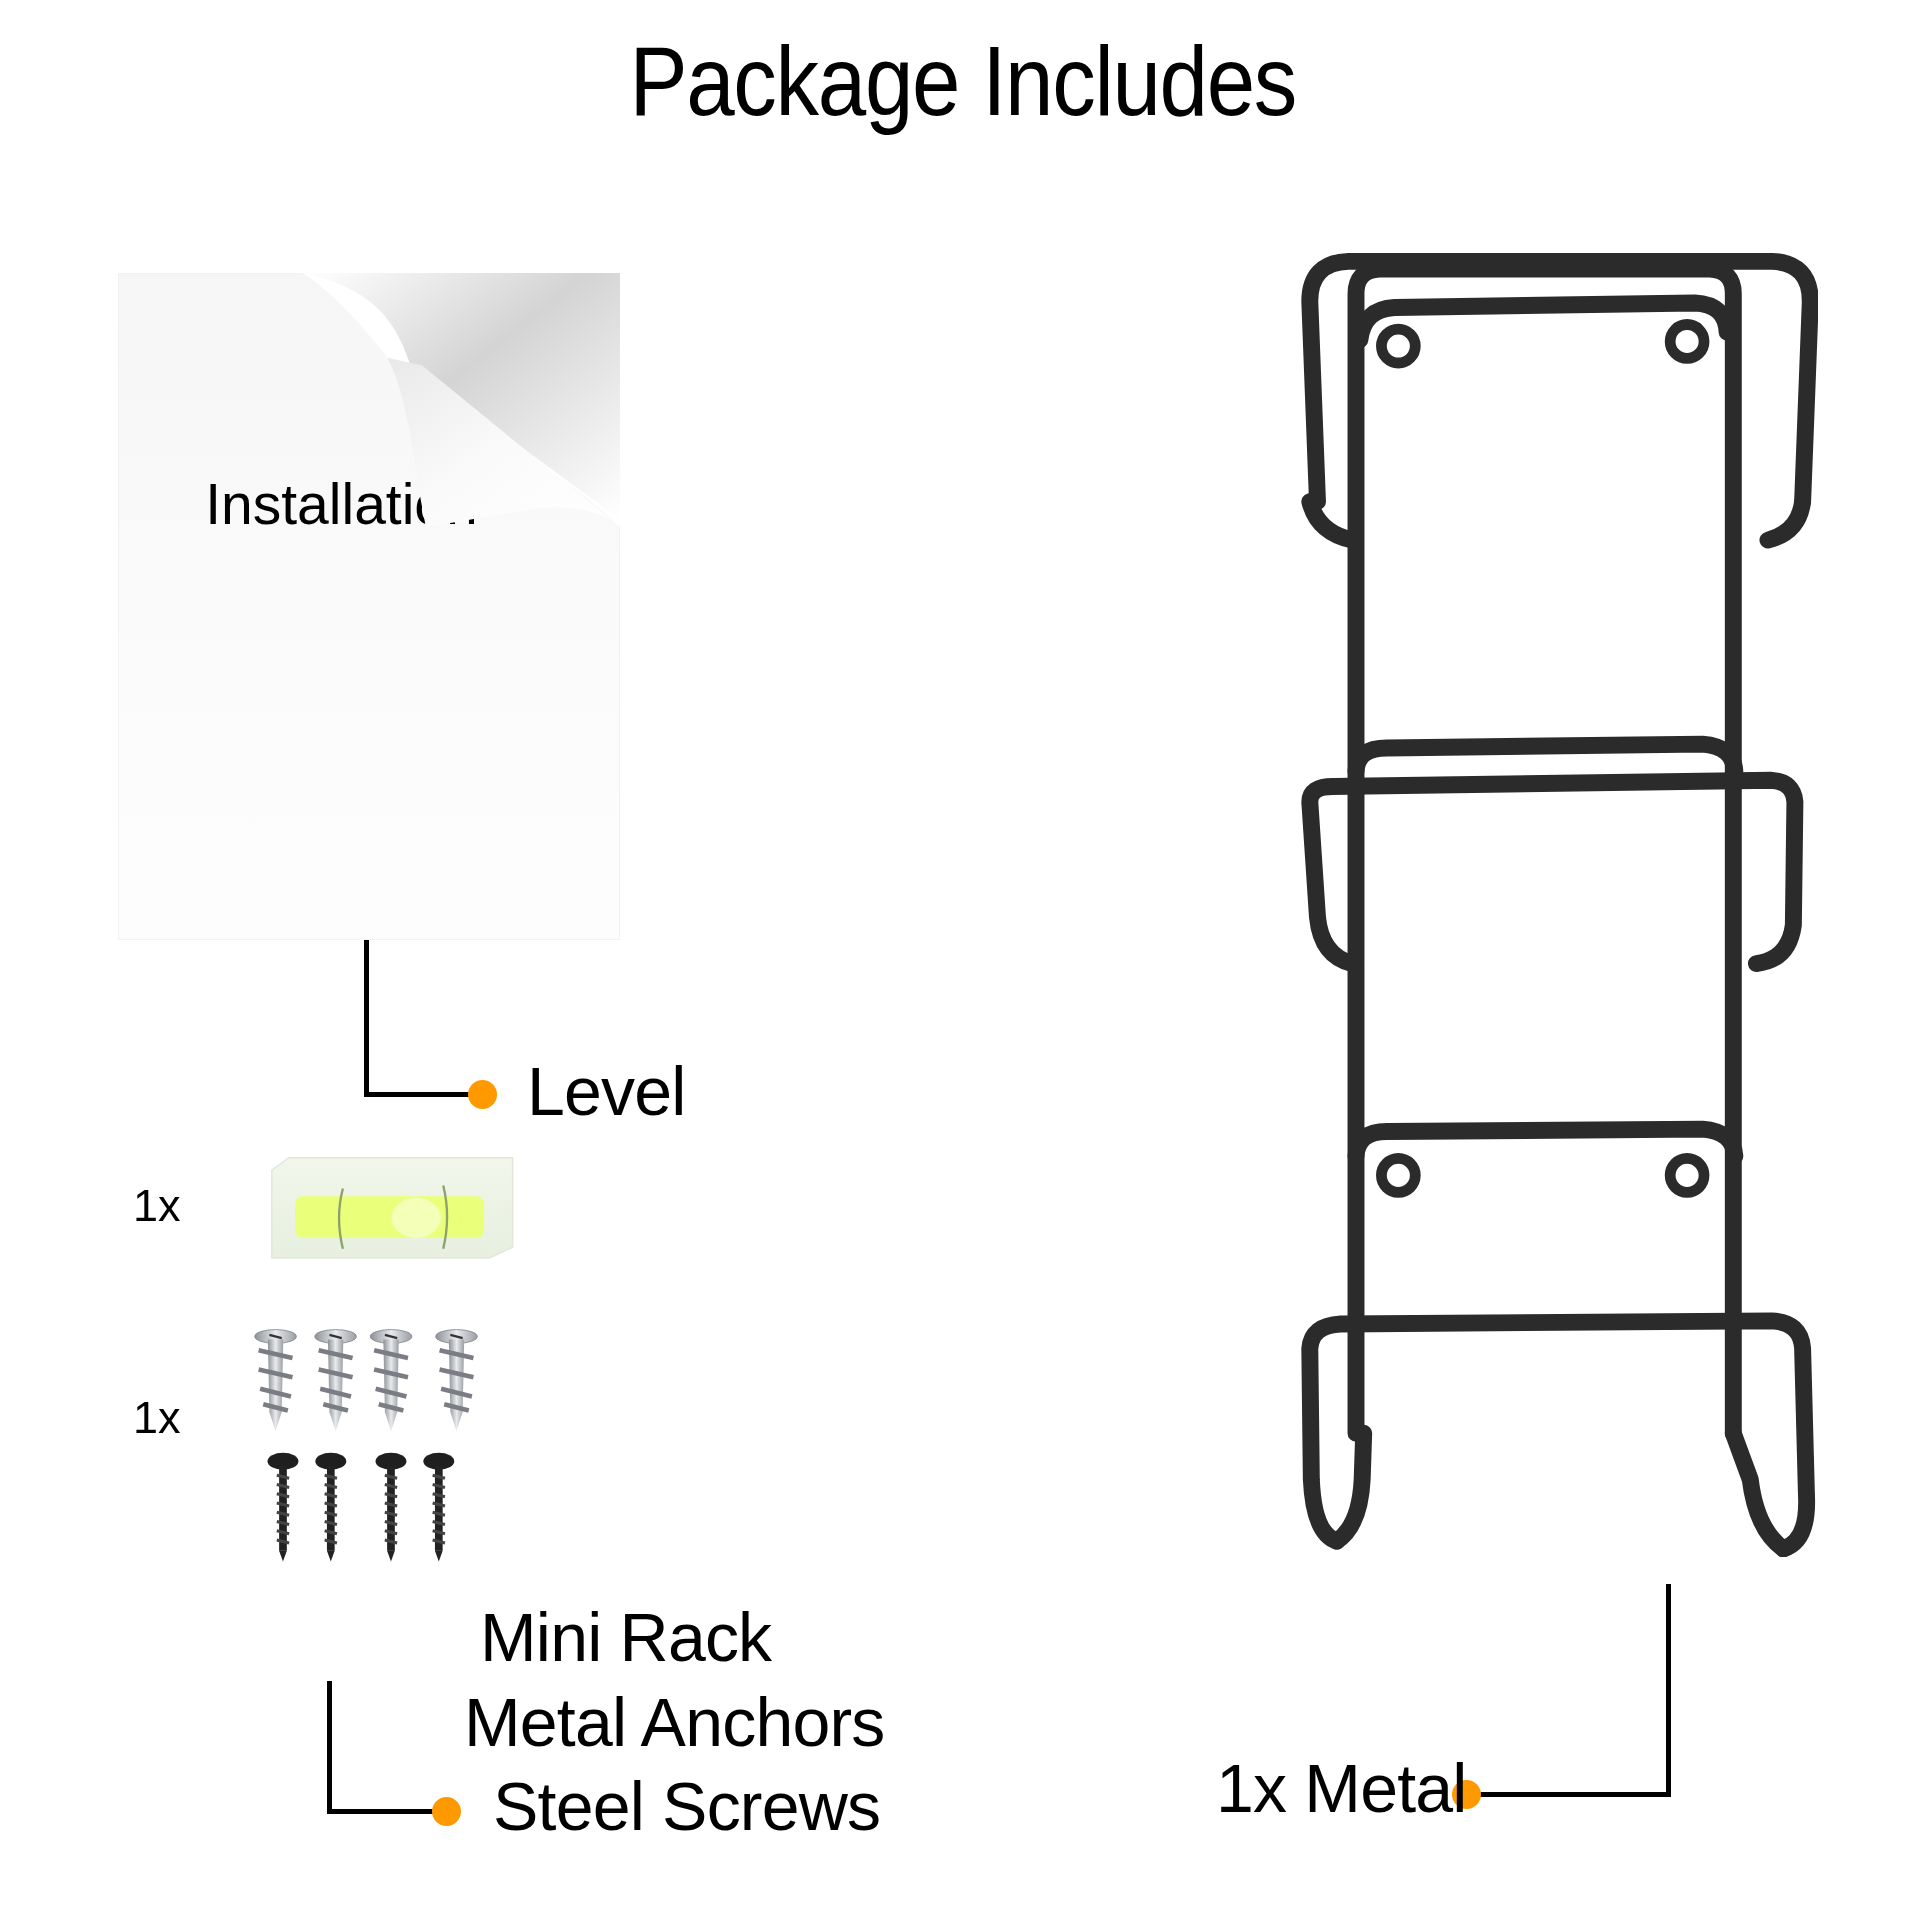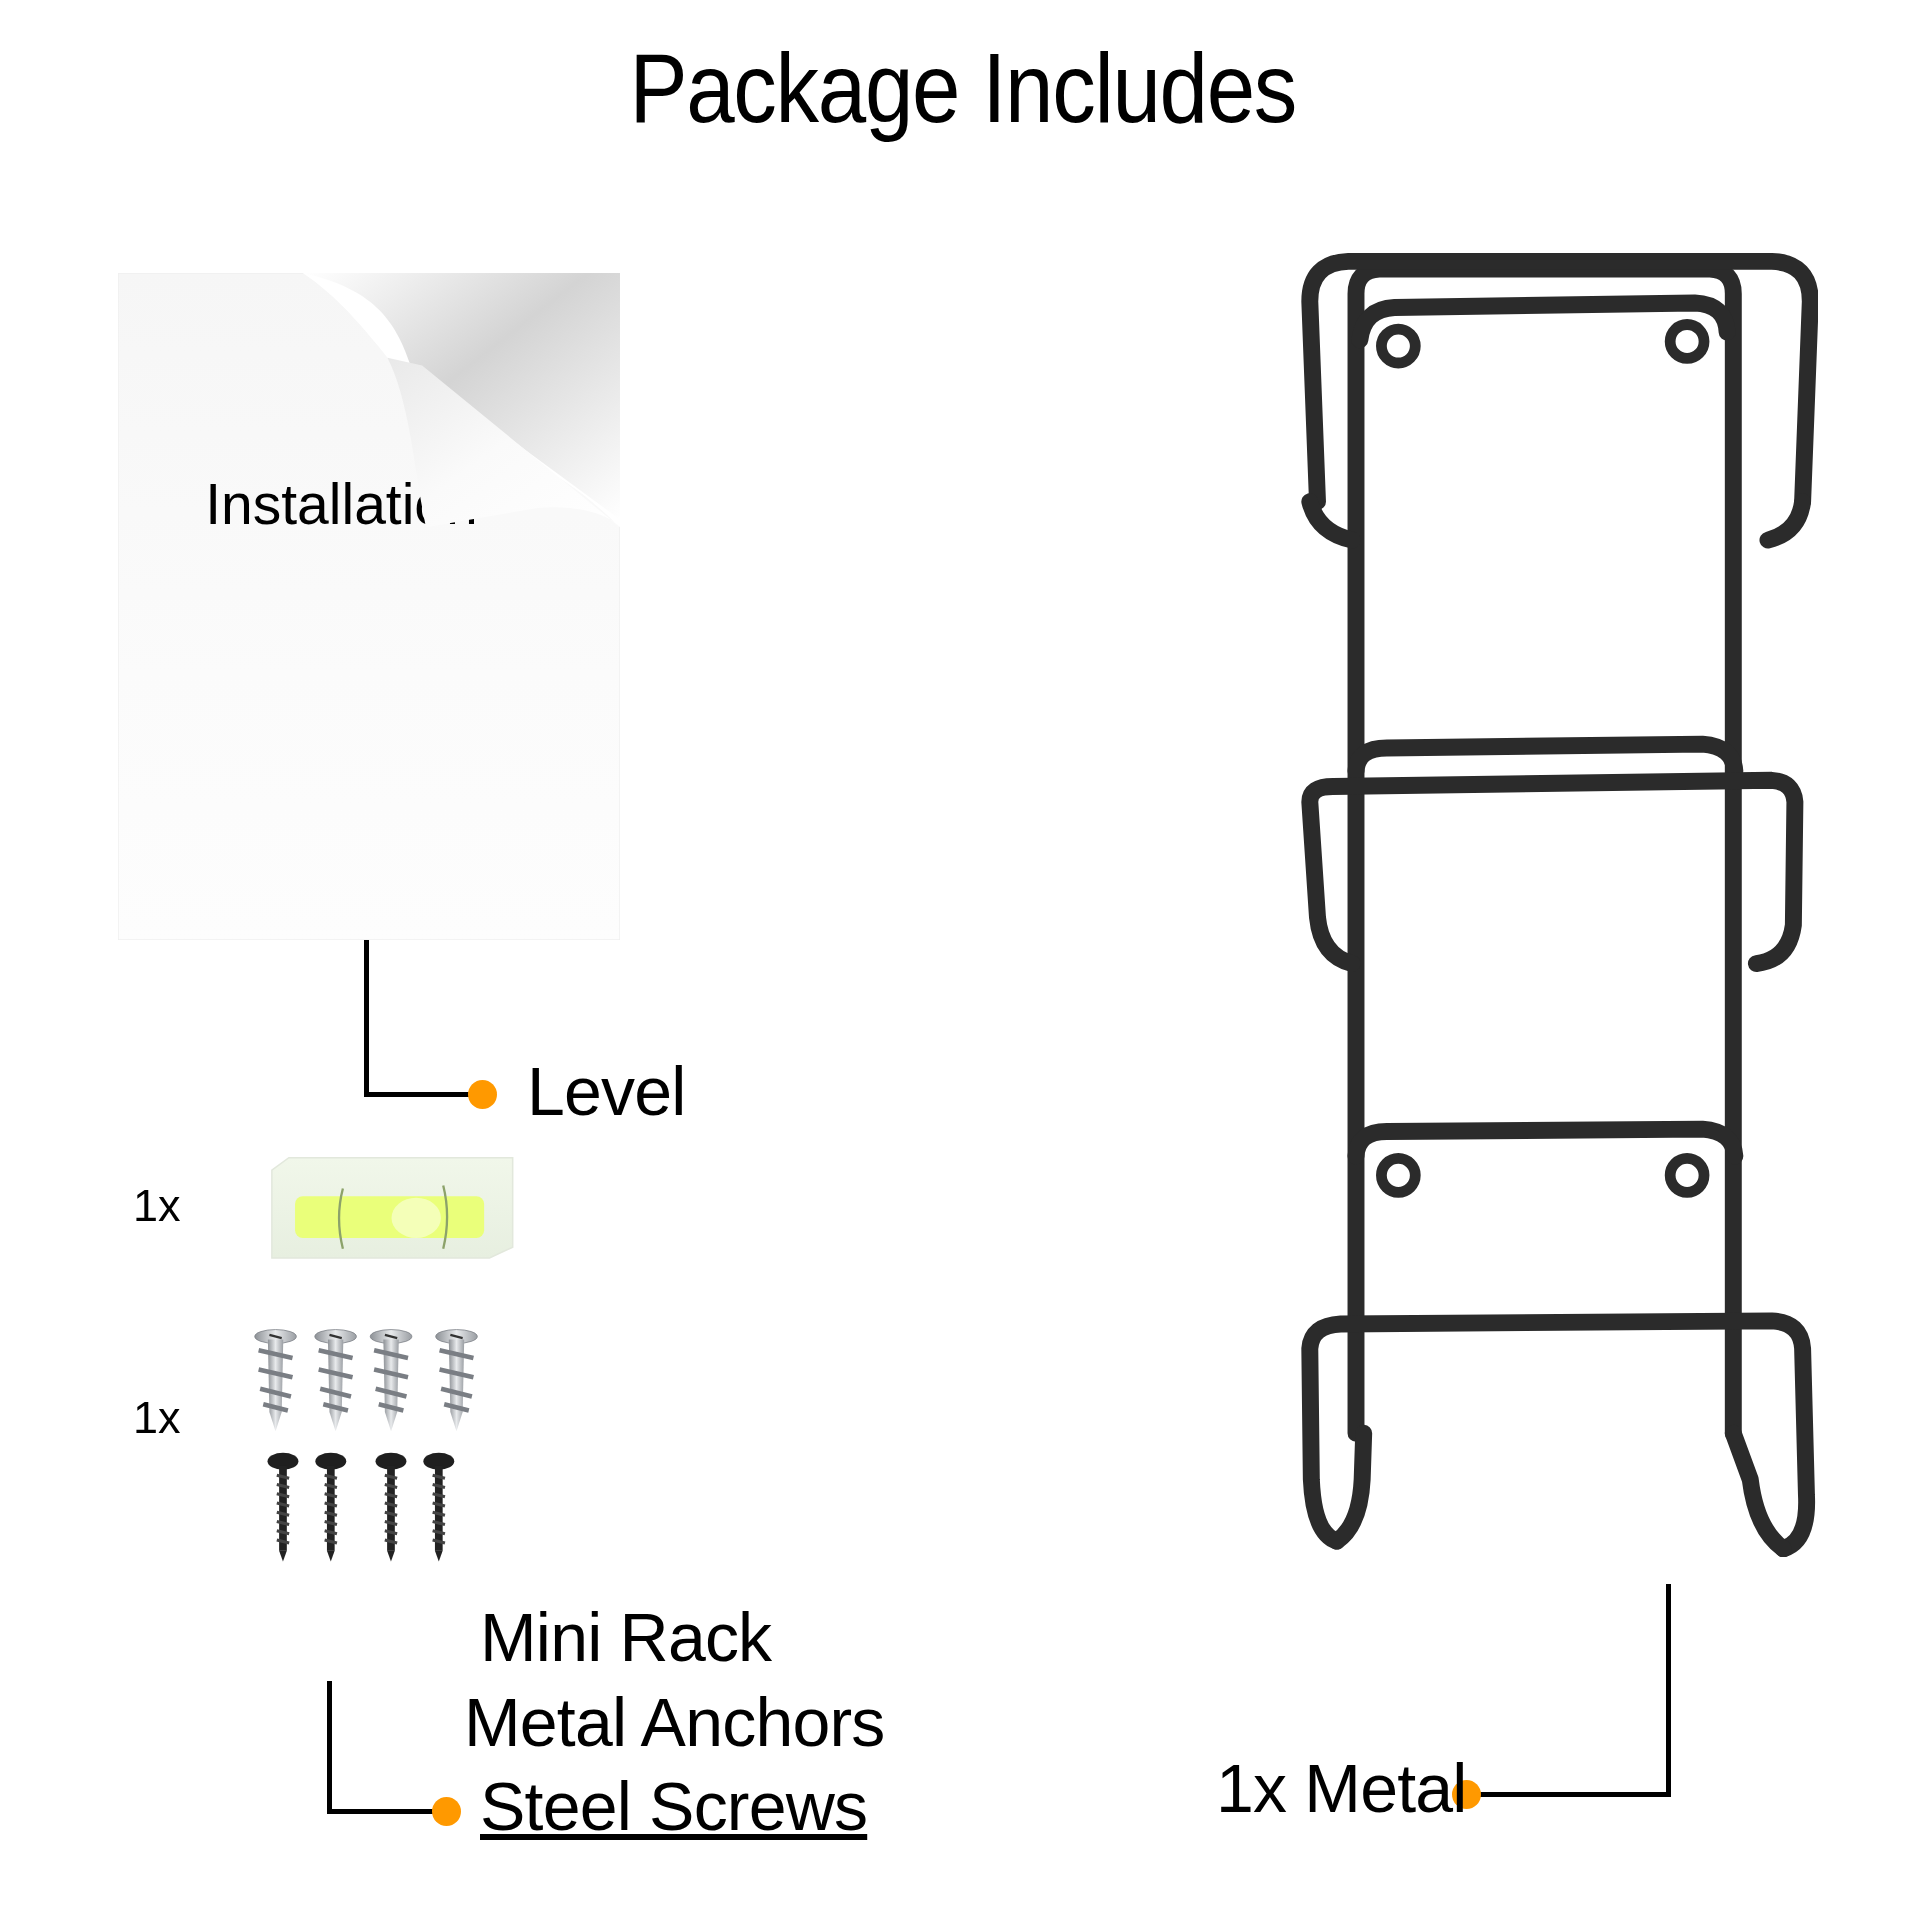--- a/index.html
+++ b/index.html
@@ -1,20 +1,20 @@
 <!DOCTYPE html>
 <html style="font-size:12.3px"><head>
 <meta charset="utf-8">
 <style>
   html, body { margin: 0; padding: 0; background: #ffffff; }
   body { width: 1926px; height: 1926px; position: relative; overflow: hidden;
          font-family: "Liberation Sans", "DejaVu Sans", sans-serif; color: #000; }
   .abs { position: absolute; }
   .title { left: 0; width: 1926px; top: 23px; text-align: center; font-size: 99px; line-height: 116px;
-           letter-spacing: -1.5px; margin-top: 7px; }
+           letter-spacing: -1.5px; }
   .title span { display: inline-block; transform: scaleX(0.88); transform-origin: center; }
   .lbl { font-size: 68px; line-height: 77px; white-space: nowrap; letter-spacing: -0.8px; }
   .qty { font-size: 45px; line-height: 77px; }
   .line { background: #000; }
   .dot { width: 29px; height: 29px; border-radius: 50%; }
   
   .manual { left: 118px; top: 273px; width: 502px; height: 667px;
             background: linear-gradient(180deg, #f6f6f6 0%, #fbfbfb 60%, #fdfdfd 100%);
             box-shadow: inset 0 0 0 0.8px #f0f0f0; overflow: hidden; }
   .manual-text { position: absolute; left: 0; width: 447px; top: 193px; text-align: center;
@@ -102,21 +102,21 @@
   <use href="#scr" x="62"></use>
   <use href="#scr" x="140"></use>
   <use href="#scr" x="202"></use>
 </svg>
 
 <div class="abs line" style="left:327px; top:1681px; width:4.6px; height:133px;"></div>
 <div class="abs line" style="left:327px; top:1809px; width:112px; height:4.6px;"></div>
 <div class="abs dot" style="left:432px; top:1797px; background:#FF9900;"></div>
 <div class="abs lbl" style="left:480px; top:1599px;">Mini Rack</div>
 <div class="abs lbl" style="left:464px; top:1684px;">Metal Anchors</div>
-<div class="abs lbl" style="left:480px; top:1768px;text-decoration:underline;">Steel Screws</div>
+<div class="abs lbl" style="left:493px; top:1768px;">Steel Screws</div>
 
 <svg class="abs rack" viewBox="0 0 700 1700" fill="none" stroke="#2b2b2b" stroke-linecap="round" stroke-linejoin="round">
   <g stroke-width="22">
 
     <path d="M100 1540 L100 60 Q100 30 130 28 L560 28 Q590 30 590 60 L590 1540"></path>
   </g>
   <g stroke-width="22">
 
     <path d="M50 330 L40 70 Q40 20 90 18 L640 18 Q690 20 690 70 L680 330"></path>
     <path d="M40 330 Q50 370 95 380"></path>

